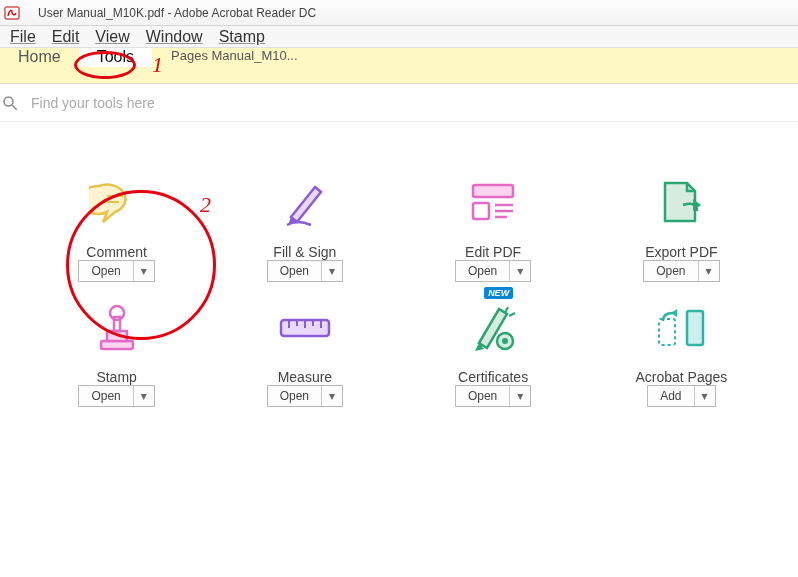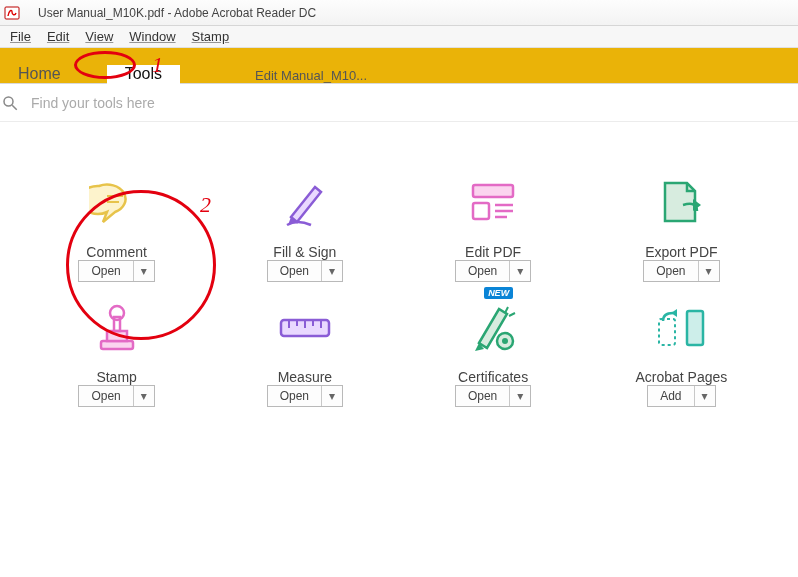--- a/index.html
+++ b/index.html
@@ -29,34 +29,33 @@
     margin-right: 6px;
     display:inline-flex;align-items:center;justify-content:center;
   }
   .menubar {
     height: 22px;
     background: #f7f7f7;
     border-bottom: 1px solid #e0e0e0;
     display: flex;
     align-items: center;
     padding: 0 2px;
-    font-size: 13px;
+    font-size: 16px;
   }
   .menubar .mitem {
     padding: 2px 8px;
     cursor: default;
   }
   .menubar .mitem span { text-decoration: underline; text-decoration-color: rgba(0,0,0,.4);}
   .tabbar {
     height: 36px;
-    background: #eab308;
+    background: #fef9c3;
     border-bottom: 1px solid #d9d9d9;
     display: flex;
-    align-items: flex-end;
-    gap: 28px;
+    align-items: flex-start;
   }
   .tabbar .tab {
     padding: 0 18px;
     display:flex;align-items:center;
     font-size: 15px;
     color: #555;
     cursor: default;
     position: relative;
   }
   .tabbar .tab.primary { font-size: 16px; }
@@ -145,21 +144,21 @@
 
 <div class="tabbar">
   <div class="tab primary">
       <span>Home</span>
     </div>
   <div class="tab primary active">
       <span>Tools</span>
     </div>
   <div class="divider"></div>
   <div class="tab" style="font-size:13px;color:#555">
-      <span>Edit Manual_M10...</span>
+      <span>Pages Manual_M10...</span>
     </div>
 </div>
 
 <div class="searchbar">
   <span class="sicon">
     <svg width="18" height="18" viewBox="0 0 24 24" fill="none" stroke="#888" stroke-width="2">
       <circle cx="10" cy="10" r="6"></circle>
         <line x1="15" y1="15" x2="21" y2="21"></line>
     </svg>
   </span>

